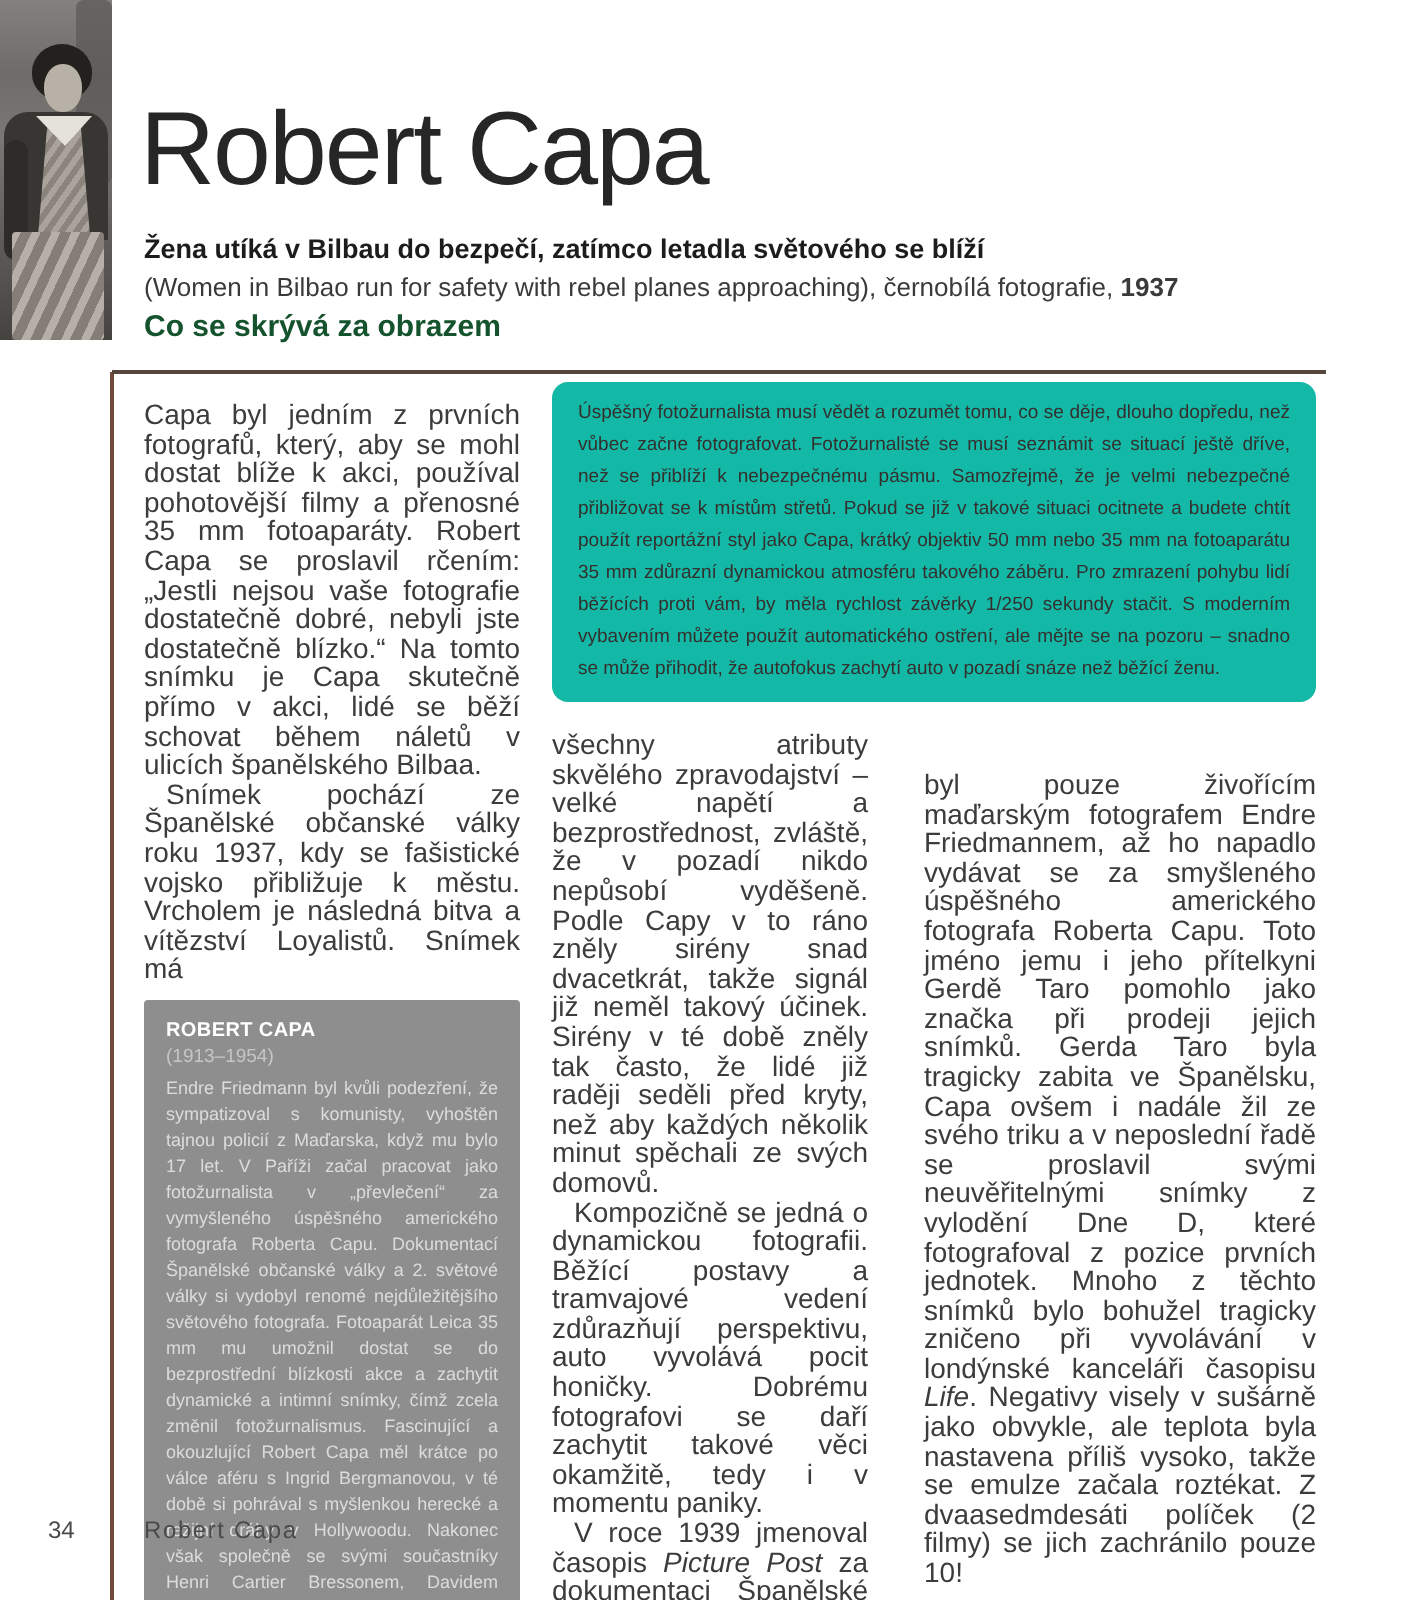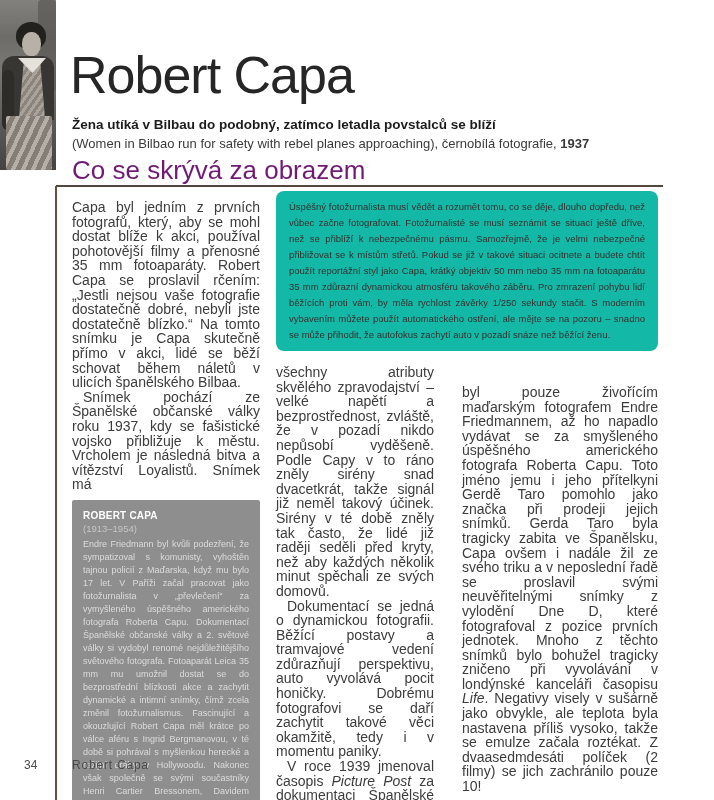--- a/index.html
+++ b/index.html
@@ -23,21 +23,21 @@
 
   
   .vrule{position:absolute;left:55px;top:186px;width:2px;height:614px;background:#714a3e;}
   .hrule{position:absolute;left:56px;top:185px;width:607px;height:2px;background:#54463d;}
 
   
   .title{position:absolute;left:70px;top:48px;margin:0;font-size:52px;font-weight:400;
          letter-spacing:-1px;color:#262626;line-height:1.05;}
   .sub-bold{position:absolute;left:72px;top:117px;font-size:13.5px;font-weight:700;color:#1c1c1c;}
   .sub-reg{position:absolute;left:72px;top:136px;font-size:13px;color:#3a3a3a;}
-  .sec-head{position:absolute;left:72px;top:155px;margin:0;font-size:26px;font-weight:400;color:#701a75;}
+  .sec-head{position:absolute;left:72px;top:155px;margin:0;font-size:15px;font-weight:700;color:#14532d;}
 
   
   .content{position:absolute;left:72px;top:191px;width:586px;display:flex;gap:16px;}
   .left-rail{width:188px;flex:0 0 188px;padding-top:9px;}
   .right-zone{flex:1;min-width:0;}
 
   .col p{margin:0;font-size:14px;line-height:14.6px;text-align:justify;color:#3c3c3c;}
   .col p.ind{text-indent:11px;}
 
   .howto-head{margin:0 0 7px 0;font-size:21px;font-weight:400;color:#6b6b68;}
@@ -73,21 +73,21 @@
     <i class="ph-collar"></i>
     <i class="ph-hair"></i>
     <i class="ph-face"></i>
     <i class="ph-skirt"></i>
   </div>
 
   <div class="vrule"></div>
   <div class="hrule"></div>
 
   <h1 class="title">Robert Capa</h1>
-  <div class="sub-bold">Žena utíká v Bilbau do podobný, zatímco letadla povstalců se blíží</div>
+  <div class="sub-bold">Žena utíká v Bilbau do bezpečí, zatímco letadla světového se blíží</div>
   <div class="sub-reg"><span>(Women in Bilbao run for safety with rebel planes approaching), černobílá fotografie, </span><span class="bd">1937</span></div>
   <h2 class="sec-head">Co se skrývá za obrazem</h2>
 
   <div class="content">
 
     <div class="left-rail">
       <div class="col">
         <p><span>Capa byl jedním z prvních fotografů, který, aby se mohl dostat blíže k akci, používal pohotovější filmy a přenosné 35 mm fotoaparáty. Robert Capa se proslavil rčením: „Jestli nejsou vaše fotografie dostatečně dobré, nebyli jste dostatečně blízko.“ Na tomto snímku je Capa skutečně přímo v akci, lidé se běží schovat během náletů v ulicích španělského Bilbaa.</span></p>
         <p class="ind"><span>Snímek pochází ze Španělské občanské války roku 1937, kdy se fašistické vojsko přibližuje k městu. Vrcholem je následná bitva a vítězství Loyalistů. Snímek má</span></p>
       </div>
@@ -98,21 +98,21 @@
       </div>
     </div>
 
     <div class="right-zone">
       <div class="howto-box">
         <p><span>Úspěšný fotožurnalista musí vědět a rozumět tomu, co se děje, dlouho dopředu, než vůbec začne fotografovat. Fotožurnalisté se musí seznámit se situací ještě dříve, než se přiblíží k nebezpečnému pásmu. Samozřejmě, že je velmi nebezpečné přibližovat se k místům střetů. Pokud se již v takové situaci ocitnete a budete chtít použít reportážní styl jako Capa, krátký objektiv 50 mm nebo 35 mm na fotoaparátu 35 mm zdůrazní dynamickou atmosféru takového záběru. Pro zmrazení pohybu lidí běžících proti vám, by měla rychlost závěrky 1/250 sekundy stačit. S moderním vybavením můžete použít automatického ostření, ale mějte se na pozoru – snadno se může přihodit, že autofokus zachytí auto v pozadí snáze než běžící ženu.</span></p>
       </div>
       <div class="two-cols">
         <div class="col col2">
           <p><span>všechny atributy skvělého zpravodajství – velké napětí a bezprostřednost, zvláště, že v pozadí nikdo nepůsobí vyděšeně. Podle Capy v to ráno zněly sirény snad dvacetkrát, takže signál již neměl takový účinek. Sirény v té době zněly tak často, že lidé již raději seděli před kryty, než aby každých několik minut spěchali ze svých domovů.</span></p>
-          <p class="ind"><span>Dokumentací se jedná o dynamickou fotografii. Běžící postavy a tramvajové vedení zdůrazňují perspektivu, auto vyvolává pocit honičky. Dobrému fotografovi se daří zachytit takové věci okamžitě, tedy i v momentu paniky.</span></p>
+          <p class="ind"><span>Kompozičně se jedná o dynamickou fotografii. Běžící postavy a tramvajové vedení zdůrazňují perspektivu, auto vyvolává pocit honičky. Dobrému fotografovi se daří zachytit takové věci okamžitě, tedy i v momentu paniky.</span></p>
           <p class="ind"><span>V roce 1939 jmenoval časopis </span><span class="it">Picture Post</span><span> za dokumentaci Španělské občanské války Capu „nejlepším válečným fotografem na světě.“ Ještě na začátku třicátých let</span></p>
         </div>
         <div class="col col3">
           <p><span>byl pouze živořícím maďarským fotografem Endre Friedmannem, až ho napadlo vydávat se za smyšleného úspěšného amerického fotografa Roberta Capu. Toto jméno jemu i jeho přítelkyni Gerdě Taro pomohlo jako značka při prodeji jejich snímků. Gerda Taro byla tragicky zabita ve Španělsku, Capa ovšem i nadále žil ze svého triku a v neposlední řadě se proslavil svými neuvěřitelnými snímky z vylodění Dne D, které fotografoval z pozice prvních jednotek. Mnoho z těchto snímků bylo bohužel tragicky zničeno při vyvolávání v londýnské kanceláři časopisu </span><span class="it">Life</span><span>. Negativy visely v sušárně jako obvykle, ale teplota byla nastavena příliš vysoko, takže se emulze začala roztékat. Z dvaasedmdesáti políček (2 filmy) se jich zachránilo pouze 10!</span></p>
         </div>
       </div>
     </div>
 
   </div>
 

